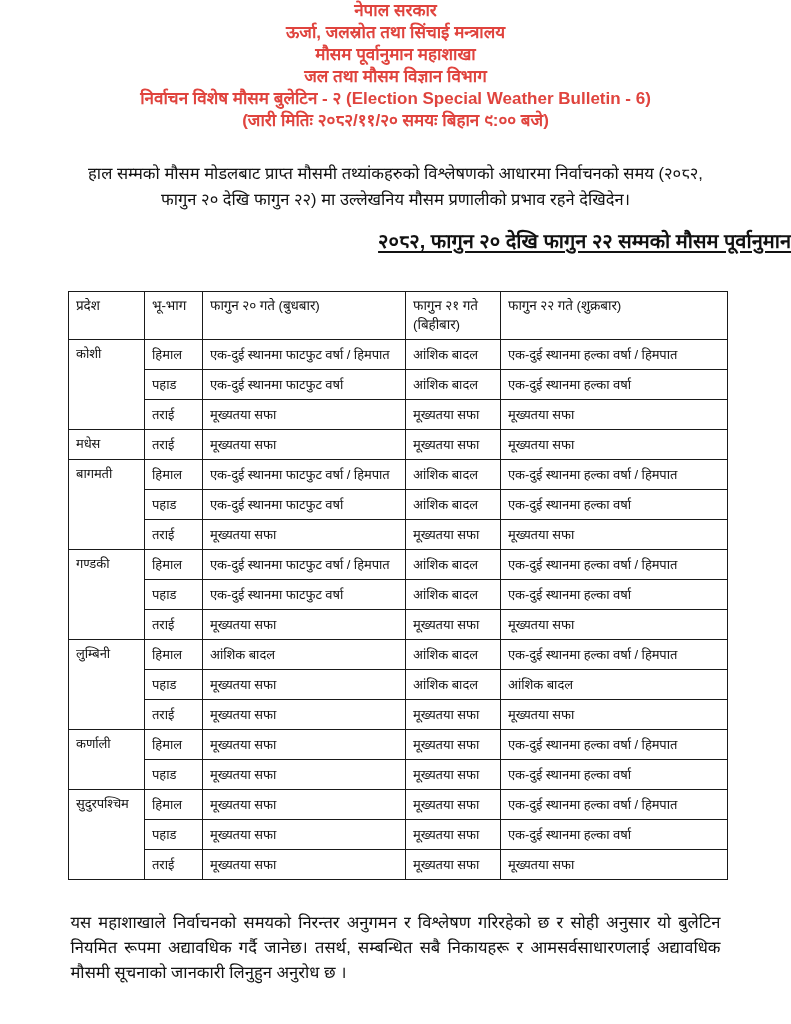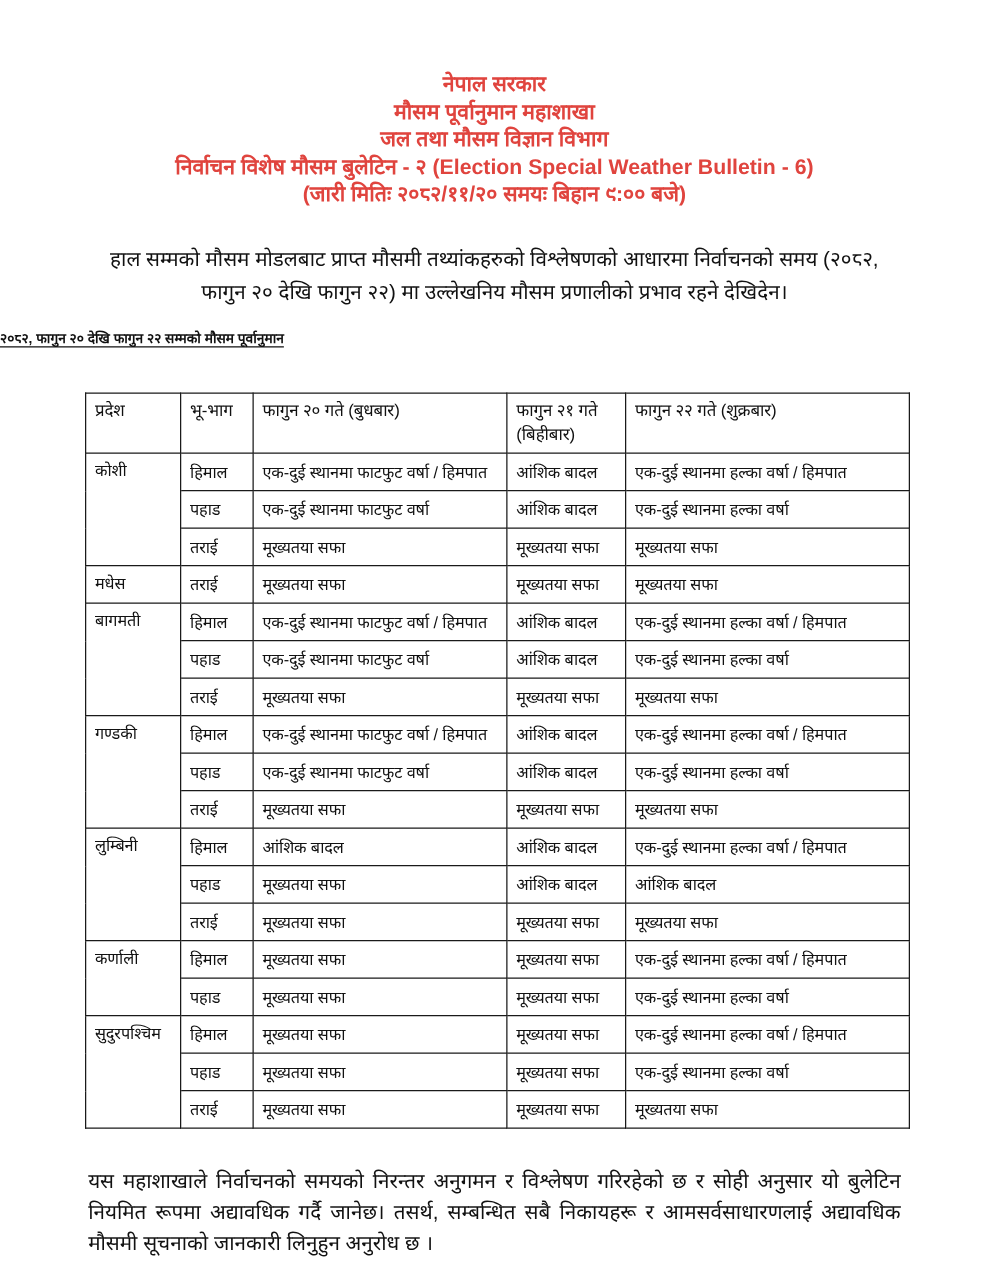--- a/index.html
+++ b/index.html
@@ -8,41 +8,40 @@
     width: 791px;
     height: 1024px;
     font-family: "Liberation Sans", sans-serif;
     color: #111111;
     position: relative;
     overflow: hidden;
   }
   .page { width: 791px; height: 1024px; background: #ffffff; }
 
   .letterhead {
-    padding-top: 57px;
     text-align: center;
     font-weight: bold;
     font-size: 17px;
     line-height: 22px;
   }
   .letterhead .line { white-space: nowrap; }
 
   .intro {
     margin: 28px auto 0 auto;
     width: 648px;
     text-align: center;
     font-size: 16.5px;
     line-height: 26px;
   }
 
   .table-title {
     margin-top: 15px;
-    text-align: left;
+    text-align: right;
     font-weight: bold;
-    font-size: 11px;
+    font-size: 20px;
     text-decoration: underline;
     text-underline-offset: 3px;
   }
 
   table.forecast {
     margin: 37px 0 0 68px;
     width: 659px;
     border-collapse: collapse;
     table-layout: fixed;
     font-size: 13px;
@@ -73,20 +72,21 @@
     line-height: 25px;
   }
 </style>
 </head>
 <body>
 
 <div class="page">
 
   <div class="letterhead" style="color: rgb(224, 68, 62);">
     <div class="line">नेपाल सरकार</div>
+    <div class="line">ऊर्जा, जलस्रोत तथा सिंचाई मन्त्रालय</div>
     <div class="line">मौसम पूर्वानुमान महाशाखा</div>
     <div class="line">जल तथा मौसम विज्ञान विभाग</div>
     <div class="line">निर्वाचन विशेष मौसम बुलेटिन - २ (Election Special Weather Bulletin - 6)</div>
     <div class="line">(जारी मितिः २०८२/११/२० समयः बिहान ९:००  बजे)</div>
   </div>
 
   <p class="intro">हाल सम्मको मौसम मोडलबाट प्राप्त मौसमी तथ्यांकहरुको विश्लेषणको आधारमा निर्वाचनको समय (२०८२, फागुन २० देखि फागुन २२) मा उल्लेखनिय मौसम प्रणालीको प्रभाव रहने देखिदेन।</p>
 
   <div class="table-title">२०८२, फागुन २० देखि फागुन २२ सम्मको मौसम पूर्वानुमान</div>
 

